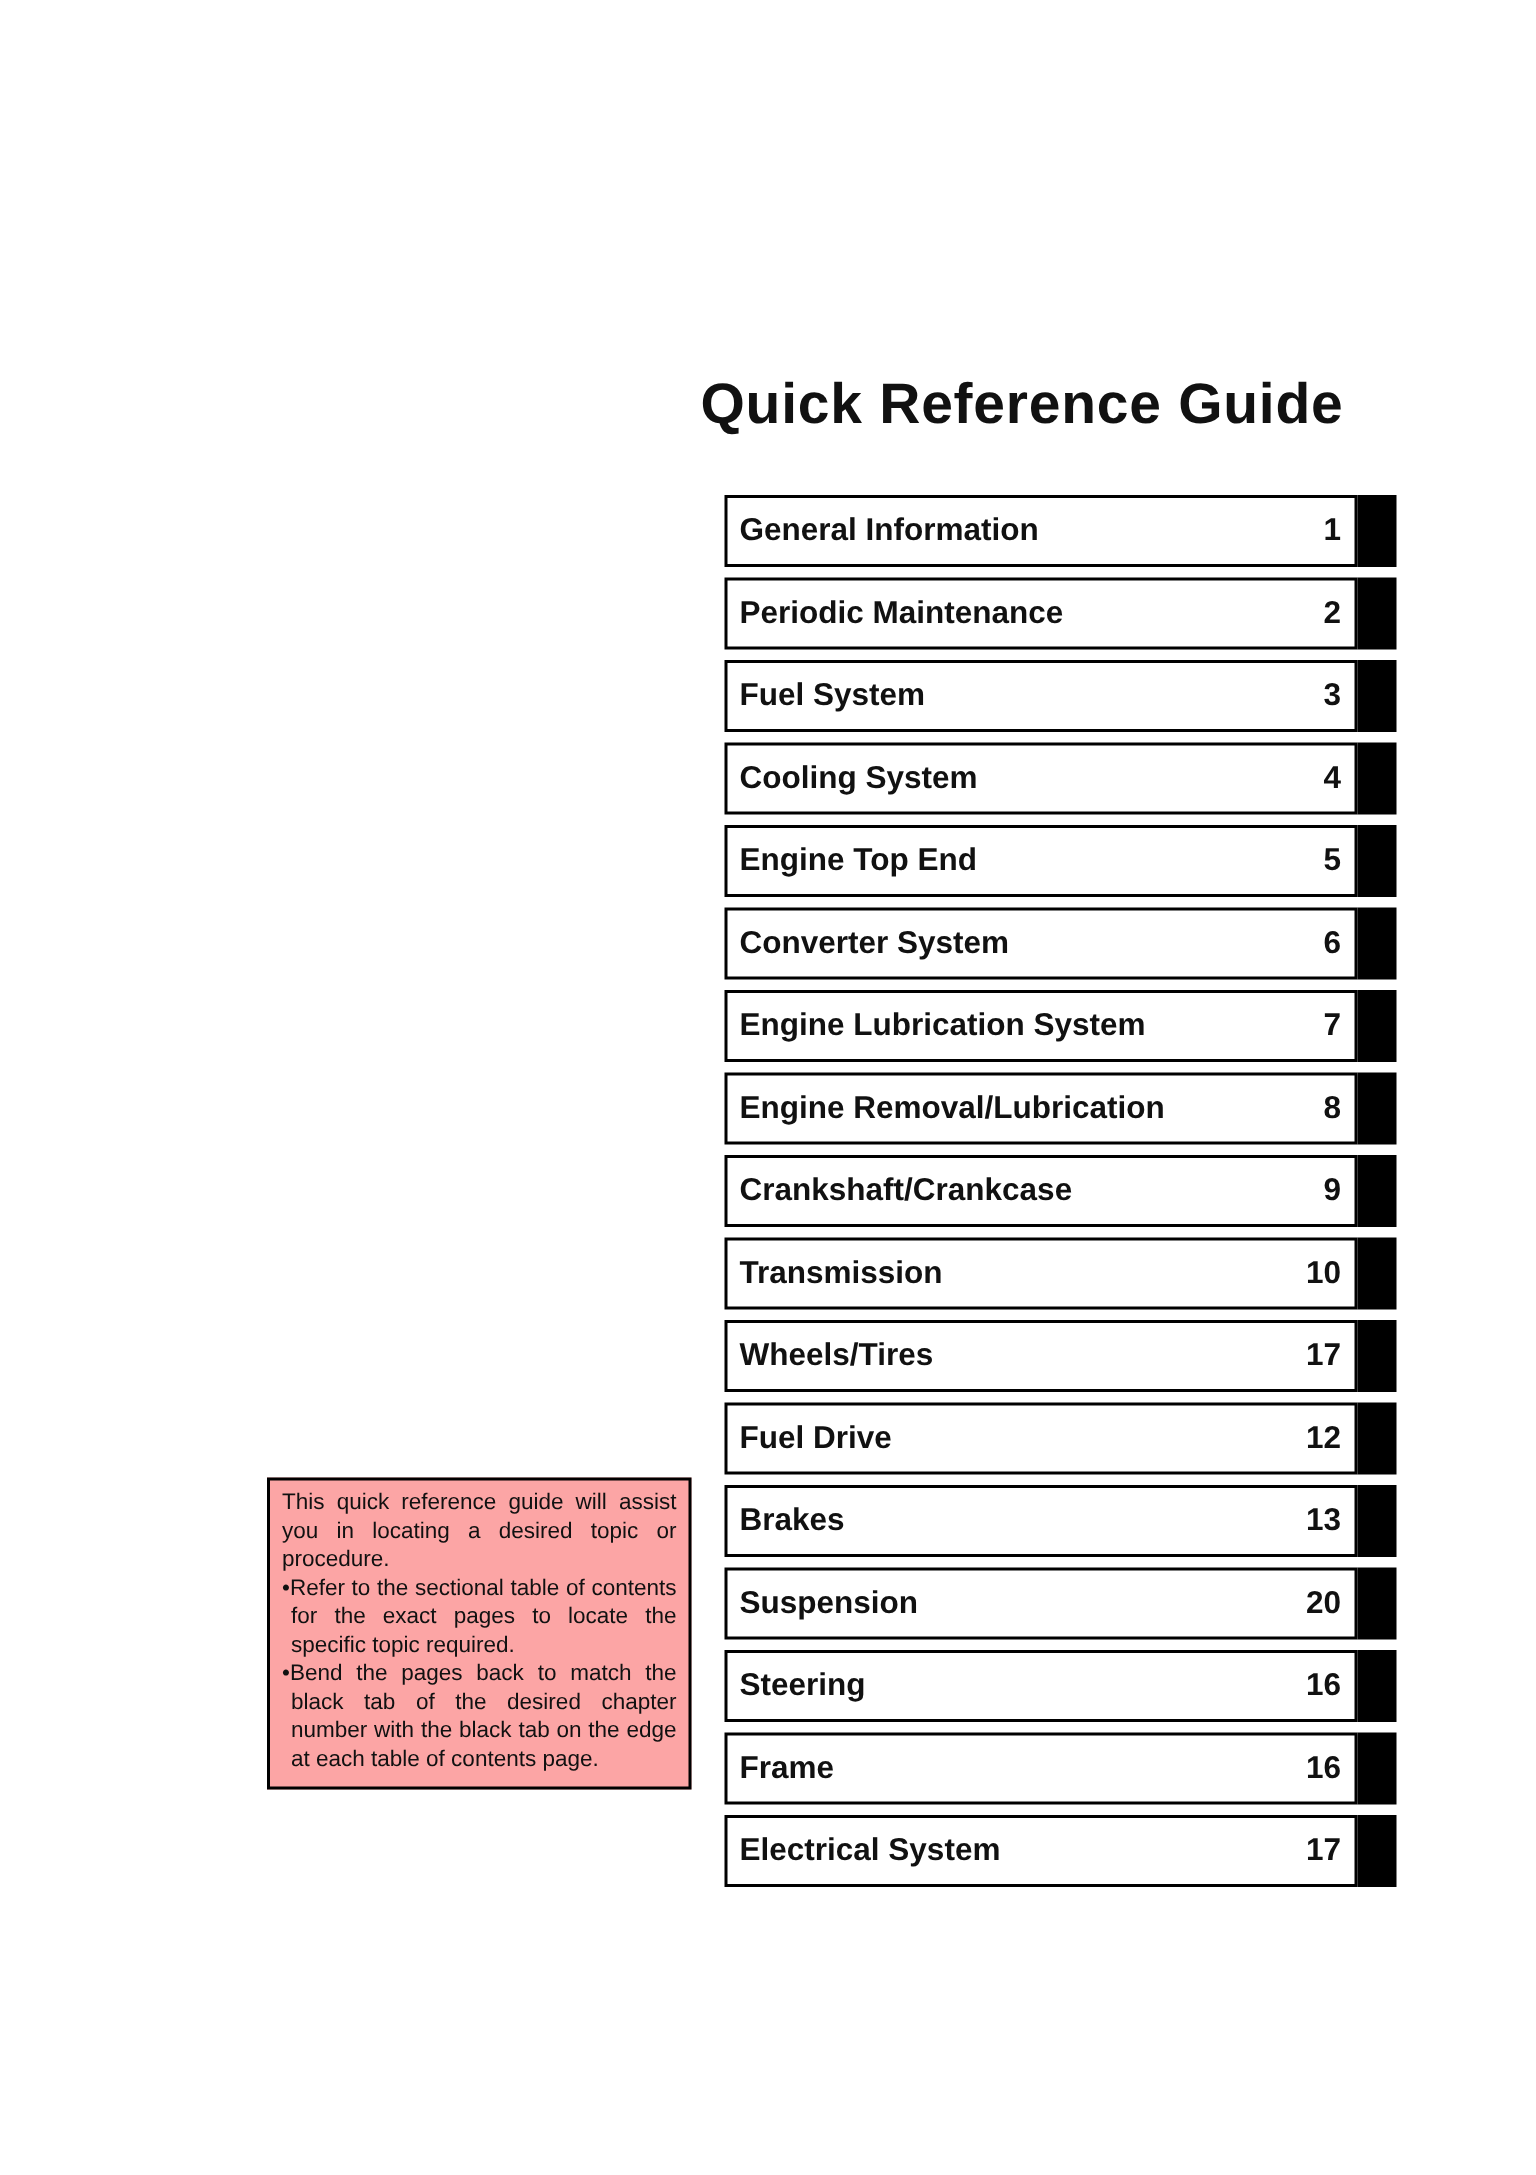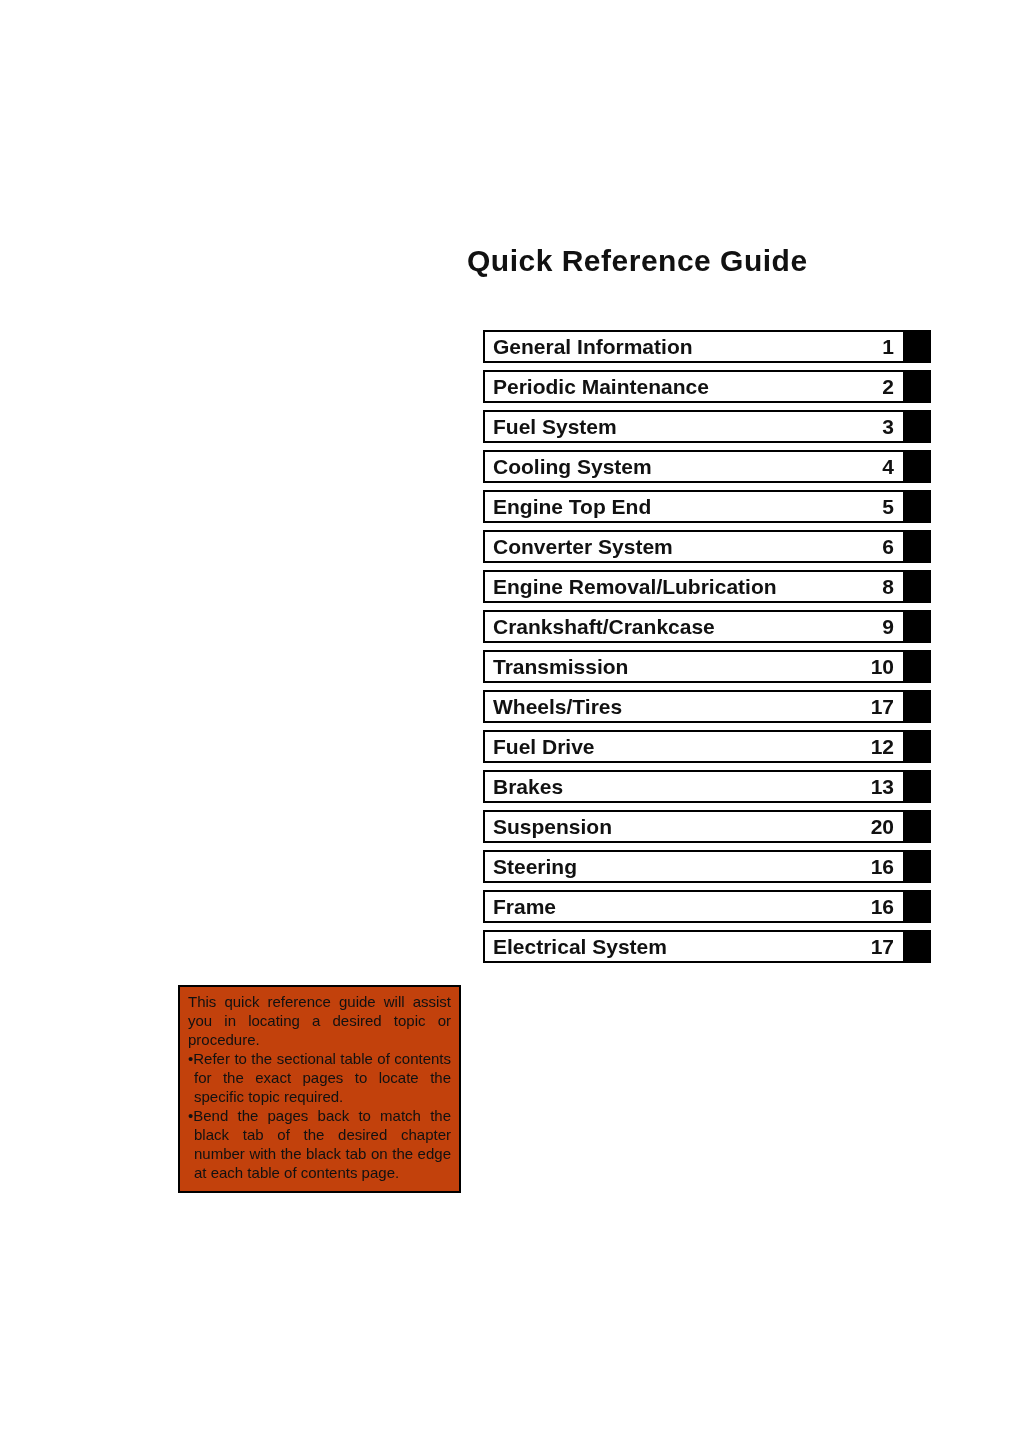--- a/index.html
+++ b/index.html
@@ -13,36 +13,36 @@
     height: 1450px;
     font-family: "Liberation Sans", sans-serif;
     color: #111111;
     overflow: hidden;
   }
 
   .page-title {
     position: absolute;
     left: 467px;
     top: 224px;
-    font-size: 30px;
+    font-size: 38px;
     font-weight: bold;
     letter-spacing: 0.5px;
     white-space: nowrap;
   }
 
   .toc {
     position: absolute;
     left: 483px;
     top: 330px;
     width: 450px;
   }
   .toc-row {
     display: flex;
     align-items: stretch;
-    height: 33px;
+    height: 48px;
     margin-bottom: 7px;
   }
   .toc-box {
     flex: 0 0 422px;
     box-sizing: border-box;
     border: 2px solid #000000;
     background: #ffffff;
     display: flex;
     align-items: center;
     justify-content: space-between;
@@ -62,21 +62,21 @@
     background: #000000;
   }
 
   .note-box {
     position: absolute;
     left: 178px;
     top: 985px;
     width: 283px;
     box-sizing: border-box;
     border: 2px solid #000000;
-    background: #c2410c;
+    background: #fca5a5;
     padding: 5px 8px 9px 8px;
     font-size: 15px;
     line-height: 19px;
     text-align: justify;
   }
   .note-box p {
     margin: 0;
   }
   .note-bullet {
     padding-left: 6px;
@@ -131,20 +131,27 @@
     </div>
 
     <div class="toc-row">
       <div class="toc-box">
         <span class="toc-label">Converter System</span>
         <span class="toc-number">6</span>
       </div>
       <div class="toc-tab" style="background: rgb(0, 0, 0);"></div>
     </div>
 
+    <div class="toc-row">
+      <div class="toc-box">
+        <span class="toc-label">Engine Lubrication System</span>
+        <span class="toc-number">7</span>
+      </div>
+      <div class="toc-tab" style="background: rgb(0, 0, 0);"></div>
+    </div>
 
     <div class="toc-row">
       <div class="toc-box">
         <span class="toc-label">Engine Removal/Lubrication</span>
         <span class="toc-number">8</span>
       </div>
       <div class="toc-tab" style="background: rgb(0, 0, 0);"></div>
     </div>
 
     <div class="toc-row">

